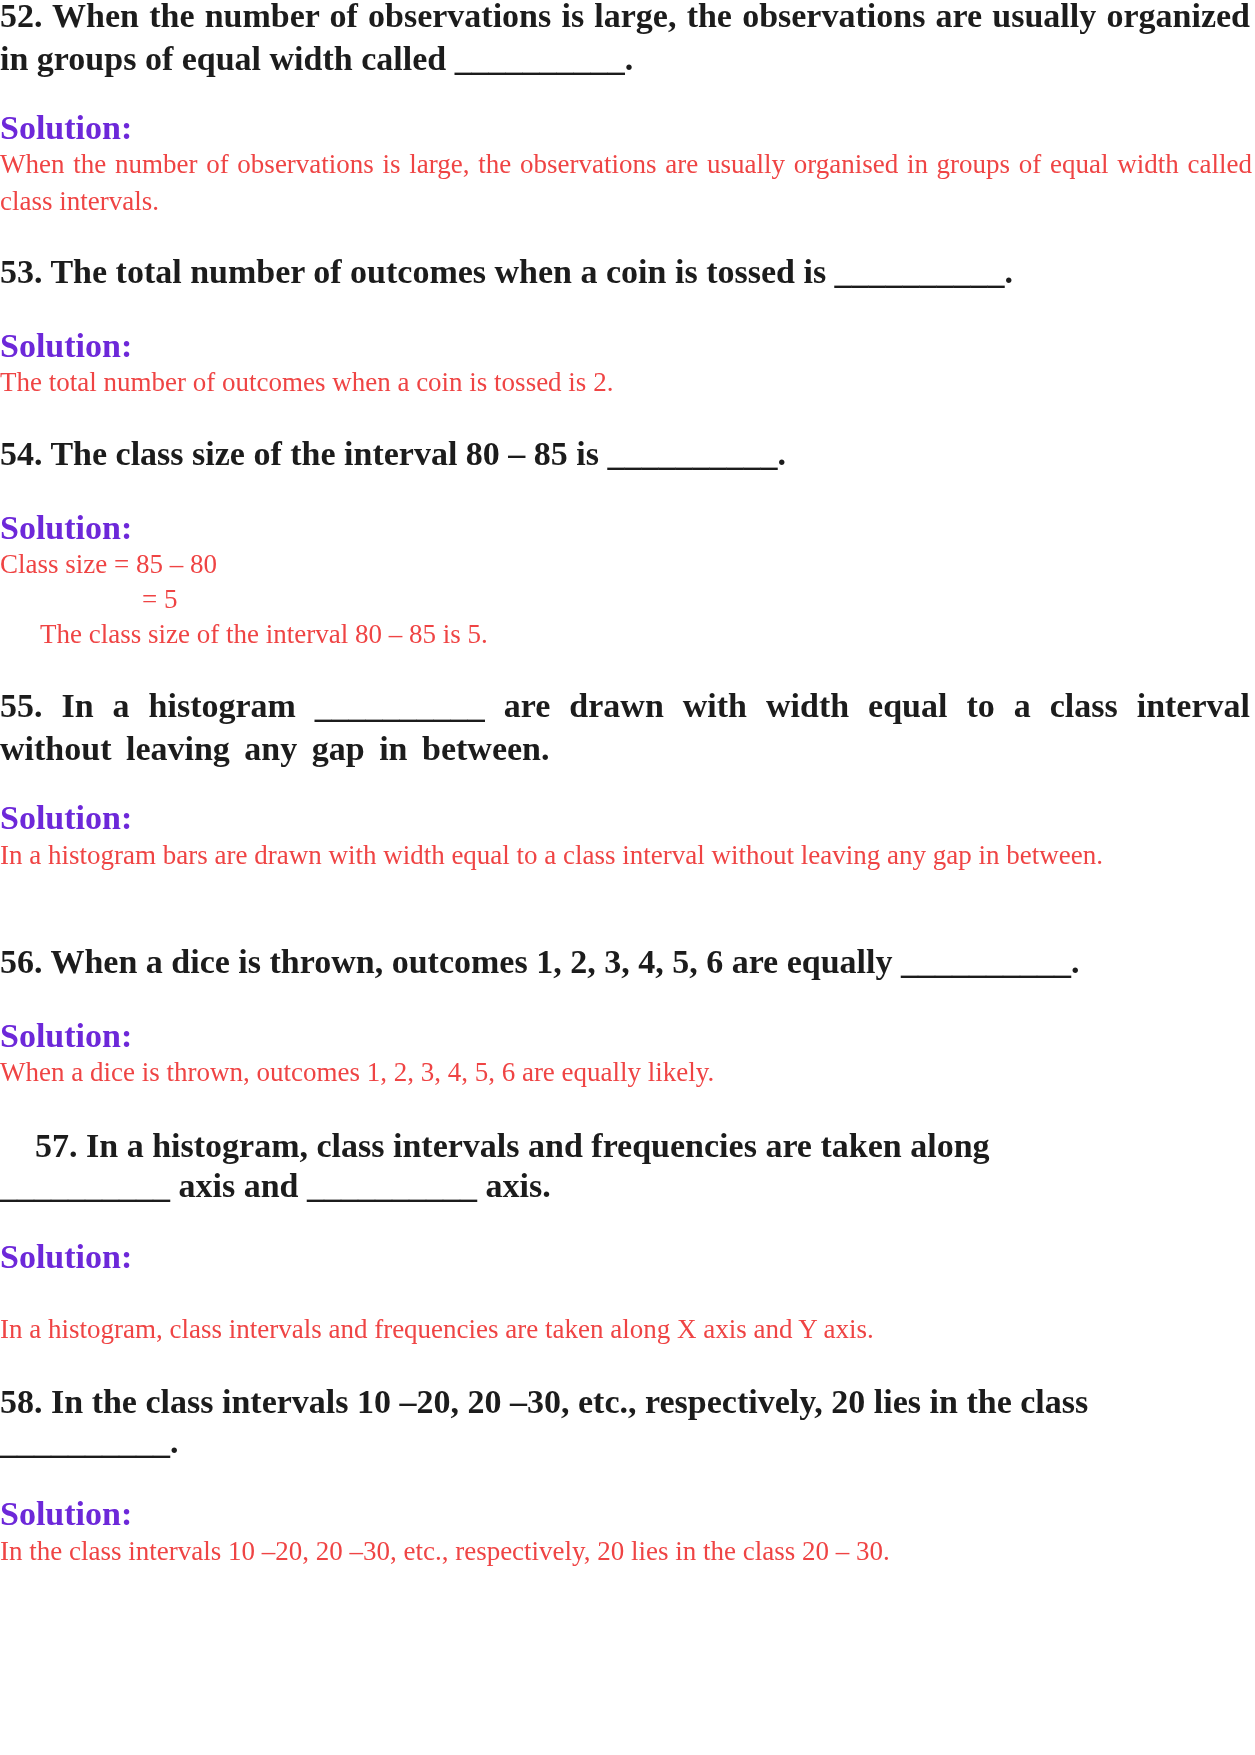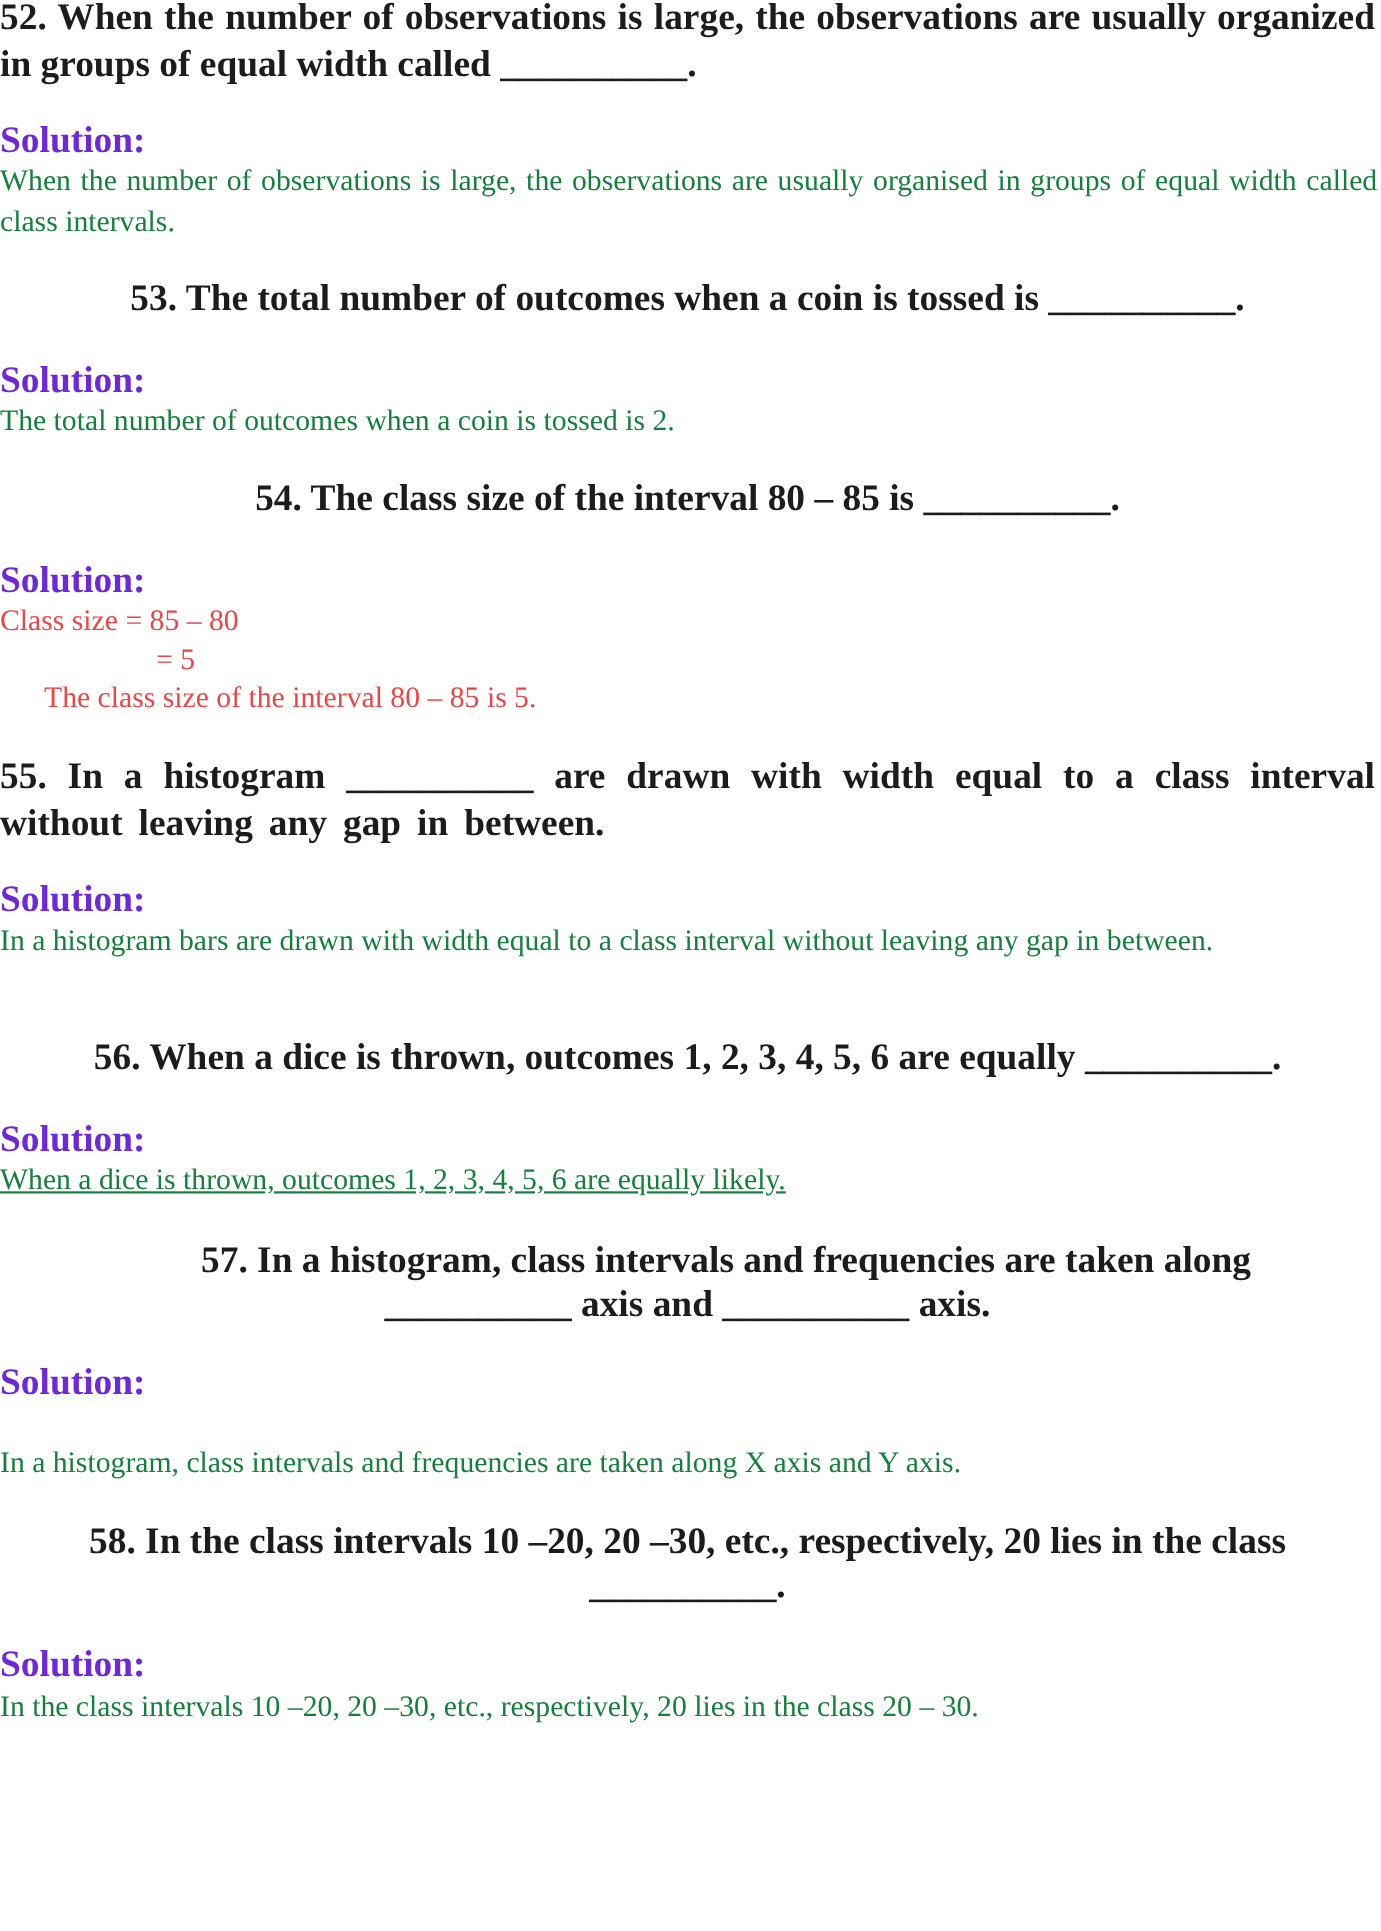--- a/index.html
+++ b/index.html
@@ -22,42 +22,41 @@
       width: 1252px;
     }
     .q {
       position: absolute;
       left: 0;
       width: 1250px;
       font-weight: bold;
       font-size: 34px;
       line-height: 43px;
       color: #1c1c1c;
-      text-align: center;
     }
     .q.justify {
       text-align: justify;
       text-align-last: left;
       width: 1250px;
     }
     .sol-h {
       position: absolute;
       left: 0;
       font-weight: bold;
       font-size: 34px;
       line-height: 40px;
       color: #6d28d9;
     }
     .ans {
       position: absolute;
       left: 0;
       width: 1252px;
       font-size: 27px;
       line-height: 37px;
-      color: #15803d;
+      color: #ef4444;
       text-align: justify;
       text-align-last: left;
     }
     .line {
       position: absolute;
       left: 0;
       font-size: 27px;
       line-height: 37px;
       color: #ef4444;
       white-space: pre;
@@ -81,21 +80,21 @@
   <div class="line" style="top:546px;">Class size = 85 – 80</div>
   <div class="line" style="top:581px; left:142px;">= 5</div>
   <div class="line" style="top:616px;margin-left:40px;">The class size of the interval 80 – 85 is 5.</div>
 
   <div class="q justify" style="top:684px; word-spacing:6px;">55. In a histogram __________ are drawn with width equal to a class interval without leaving any gap in between.</div>
   <div class="sol-h" style="top:798px;">Solution:</div>
   <div class="ans" style="top:837px;">In a histogram bars are drawn with width equal to a class interval without leaving any gap in between.</div>
 
   <div class="q" style="top:940px;">56. When a dice is thrown, outcomes 1, 2, 3, 4, 5, 6 are equally __________.</div>
   <div class="sol-h" style="top:1016px;">Solution:</div>
-  <div class="ans" style="top:1054px;text-decoration:underline;">When a dice is thrown, outcomes 1, 2, 3, 4, 5, 6 are equally likely.</div>
+  <div class="ans" style="top:1054px;">When a dice is thrown, outcomes 1, 2, 3, 4, 5, 6 are equally likely.</div>
 
   <div class="q" style="top:1124px;margin-left:35px;">57. In a histogram, class intervals and frequencies are taken along</div>
   <div class="q" style="top:1164px;">__________ axis and __________ axis.</div>
   <div class="sol-h" style="top:1237px;">Solution:</div>
   <div class="ans" style="top:1311px;">In a histogram, class intervals and frequencies are taken along X axis and Y axis.</div>
 
   <div class="q" style="top:1380px;">58. In the class intervals 10 –20, 20 –30, etc., respectively, 20 lies in the class</div>
   <div class="q" style="top:1420px;">__________.</div>
   <div class="sol-h" style="top:1494px;">Solution:</div>
   <div class="ans" style="top:1533px;">In the class intervals 10 –20, 20 –30, etc., respectively, 20 lies in the class 20 – 30.</div>

